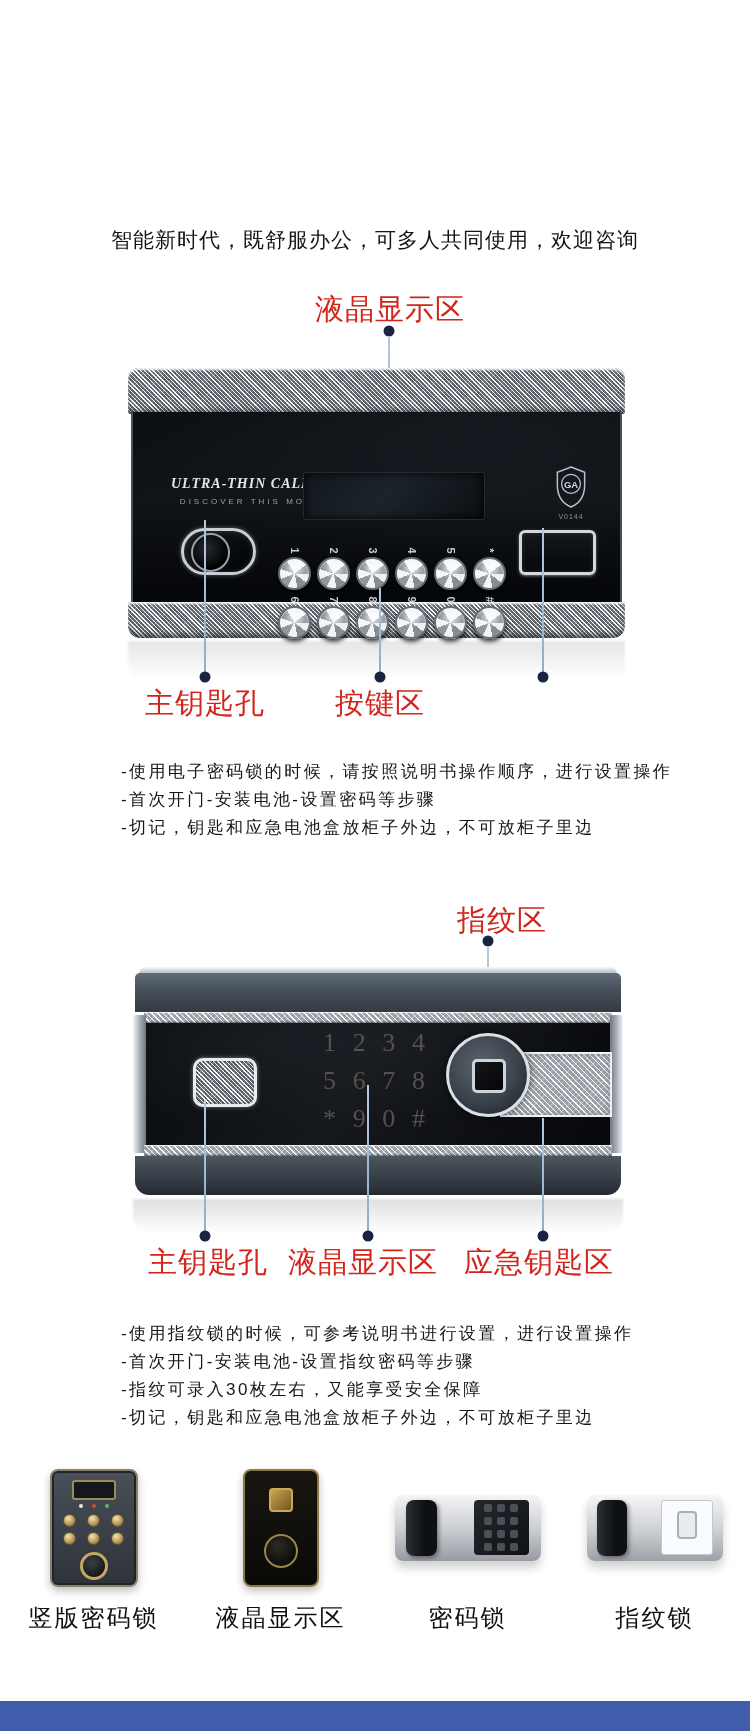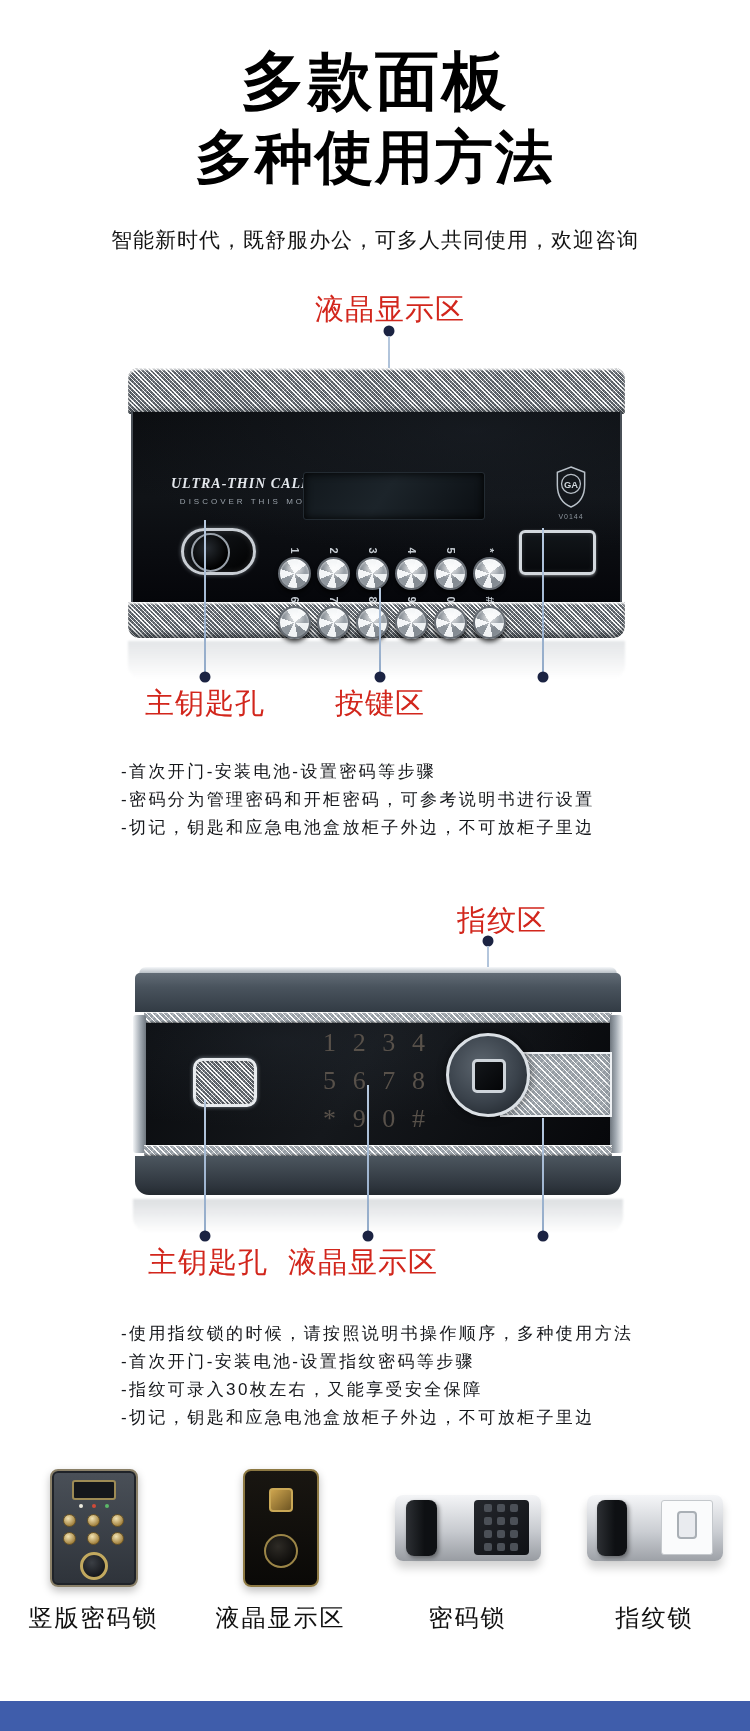--- a/index.html
+++ b/index.html
@@ -191,22 +191,20 @@
   .h4-pad i { width:8px; height:8px; border-radius:2px; display:block; background:#4b5057; }
 
   
   .footer-bar { position:absolute; left:0; top:1701px; width:750px; height:30px; background:#3f5dab; }
 </style>
 </head>
 <body>
 
 <div class="page">
 
-  <div class="title-line1">多款面板</div>
-  <div class="title-line2">多种使用方法</div>
   <div class="subtitle">智能新时代，既舒服办公，可多人共同使用，欢迎咨询</div>
 
   <div class="callout" style="left:308px; top:290px; width:164px;">液晶显示区</div>
   <div class="ldot" style="left:389px; top:331px;"></div>
   <div class="vline" style="left:388px; top:336px; height:130px;"></div>
 
   <div class="panel1">
     <div class="p1-knurl-top knurl"></div>
     <div class="p1-knurl-bottom knurl"></div>
     <div class="p1-body">
@@ -287,22 +285,22 @@
   <div class="ldot" style="left:205px; top:677px;"></div>
   <div class="vline" style="left:379px; top:588px; height:84px;"></div>
   <div class="ldot" style="left:380px; top:677px;"></div>
   <div class="vline" style="left:542px; top:528px; height:144px;"></div>
   <div class="ldot" style="left:543px; top:677px;"></div>
 
   <div class="callout" style="left:143px; top:684px; width:124px;">主钥匙孔</div>
   <div class="callout" style="left:330px; top:684px; width:100px;">按键区</div>
 
   <div class="notes notes1">
+    <div>-使用电子密码锁的时候，请按照说明书操作顺序，进行设置操作</div>
     <div>-首次开门-安装电池-设置密码等步骤</div>
-    <div>-密码分为管理密码和开柜密码，可参考说明书进行设置</div>
     <div>-切记，钥匙和应急电池盒放柜子外边，不可放柜子里边</div>
   </div>
 
   <div class="callout" style="left:432px; top:901px; width:140px;">指纹区</div>
   <div class="ldot" style="left:488px; top:941px;"></div>
   <div class="vline" style="left:487px; top:946px; height:132px;"></div>
 
   <div class="panel2">
     <div class="p2-chrome-top"></div>
     <div class="p2-band-top"></div>
@@ -342,23 +340,24 @@
 
   <div class="vline" style="left:204px; top:1100px; height:131px;"></div>
   <div class="ldot" style="left:205px; top:1236px;"></div>
   <div class="vline" style="left:367px; top:1085px; height:146px;"></div>
   <div class="ldot" style="left:368px; top:1236px;"></div>
   <div class="vline" style="left:542px; top:1118px; height:113px;"></div>
   <div class="ldot" style="left:543px; top:1236px;"></div>
 
   <div class="callout" style="left:146px; top:1243px; width:124px;">主钥匙孔</div>
   <div class="callout" style="left:288px; top:1243px; width:148px;">液晶显示区</div>
+  <div class="callout" style="left:464px; top:1243px; width:148px;">应急钥匙区</div>
 
   <div class="notes notes2">
-    <div>-使用指纹锁的时候，请按照说明书操作顺序，多种使用方法</div>
+    <div>-使用指纹锁的时候，可参考说明书进行设置，进行设置操作</div>
     <div>-首次开门-安装电池-设置指纹密码等步骤</div>
     <div>-指纹可录入30枚左右，又能享受安全保障</div>
     <div>-切记，钥匙和应急电池盒放柜子外边，不可放柜子里边</div>
   </div>
 
   <div class="products">
     <div class="product">
       <div class="img-box">
         <div class="thumb-v1">
           <div class="v1-screen"></div>

